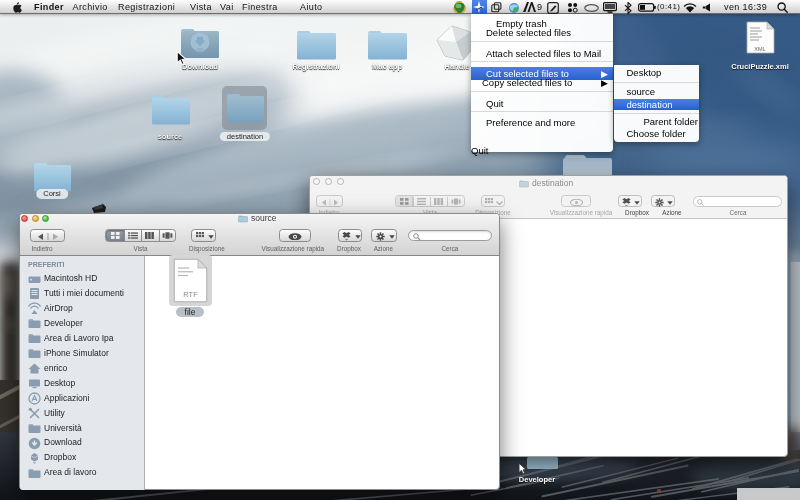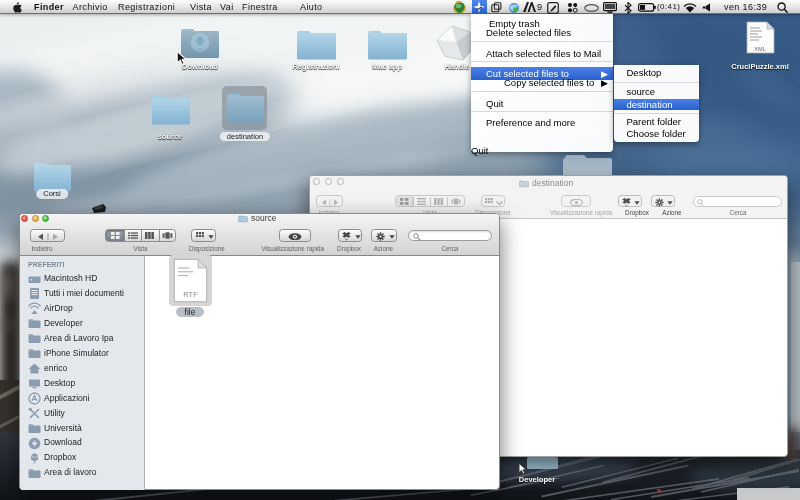--- a/index.html
+++ b/index.html
@@ -652,40 +652,40 @@
           <line x1="4" y1="8" x2="13" y2="8"></line>
           <line x1="4" y1="11" x2="16" y2="11"></line>
           <line x1="4" y1="14" x2="12" y2="14"></line>
         </g>
       <text x="14" y="31" font-size="6" fill="#8a8a8a" text-anchor="middle" font-family="Liberation Sans">RTF</text>
     </svg>
     <div class="abs" style="left:156px;top:93px;width:28px;height:10px;background:#b9bfc6;border-radius:5px;font-size:8.5px;color:#1c1c1c;text-align:center;line-height:10px">file</div>
   </div>
 
   <div id="mainmenu" class="menu" style="left:471px;top:14px;width:142px;height:138px;border-radius:0 0 4px 4px">
-    <span class="it" style="top:4.5px;padding-left:18px">Empty trash</span>
+    <span class="it" style="top:4.5px;padding-left:25px">Empty trash</span>
     <span class="it" style="top:14.1px;padding-left:15px">Delete selected files</span>
     <div class="sep" style="top:26.5px"></div>
     <span class="it" style="top:34.5px;padding-left:15px">Attach selected files to Mail</span>
     <div class="sep" style="top:47px"></div>
     <div class="it hl" style="top:52.5px;height:13.5px;line-height:13.5px;padding-left:15px">Cut selected files to<span style="position:absolute;right:5px;top:1px;font-size:9px">▶</span></div>
-    <span class="it" style="top:64px;padding-left:33px">Copy selected files to<span style="position:absolute;right:5px;top:-0.5px;font-size:9px">▶</span></span>
+    <span class="it" style="top:64px;padding-left:11px">Copy selected files to<span style="position:absolute;right:5px;top:-0.5px;font-size:9px">▶</span></span>
     <div class="sep" style="top:76.5px"></div>
     <span class="it" style="top:84.7px;padding-left:15px">Quit</span>
     <div class="sep" style="top:97px"></div>
     <span class="it" style="top:104.2px;padding-left:15px">Preference and more</span>
     <span class="it" style="top:132px;">Quit</span>
   </div>
   <div id="submenu" class="menu" style="left:613.5px;top:65px;width:85px;height:76.5px;border-radius:0 0 4px 4px">
     <span class="it" style="top:2.6px;padding-left:13px">Desktop</span>
     <div class="sep" style="top:17px"></div>
     <span class="it" style="top:22px;padding-left:13px">source</span>
     <div class="it hl" style="top:33.5px;height:11.5px;line-height:11.5px;padding-left:13px">destination</div>
     <div class="sep" style="top:47.5px"></div>
-    <span class="it" style="top:52.4px;padding-left:13px">Parent folder</span>
+    <span class="it" style="top:52.4px;padding-left:30px">Parent folder</span>
     <span class="it" style="top:63.8px;padding-left:13px">Choose folder</span>
   </div>
 
   <svg class="abs" style="left:176px;top:51px;z-index:80" width="11" height="15" viewBox="0 0 10 14">
     <path d="M1,0.5 L1,11 L3.8,8.6 L5.6,12.6 L7.4,11.8 L5.6,7.9 L9,7.6 Z" fill="#111" stroke="#fdfdfd" stroke-width="1"></path>
   </svg>
 
   <svg class="abs" style="left:518px;top:463px;z-index:30" width="9" height="12" viewBox="0 0 10 14">
     <path d="M1,0.5 L1,11 L3.8,8.6 L5.6,12.6 L7.4,11.8 L5.6,7.9 L9,7.6 Z" fill="#fff" stroke="#333" stroke-width="0.9"></path>
   </svg>

